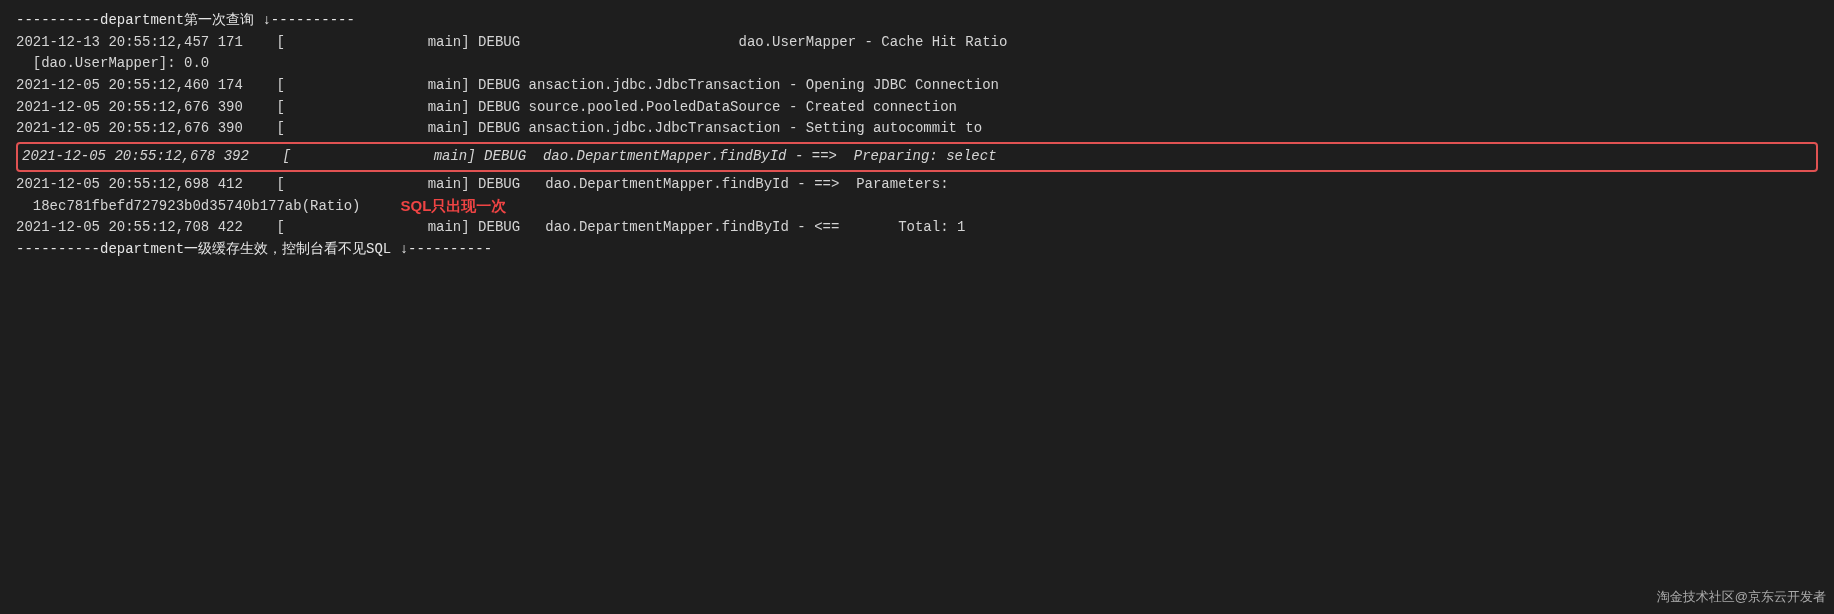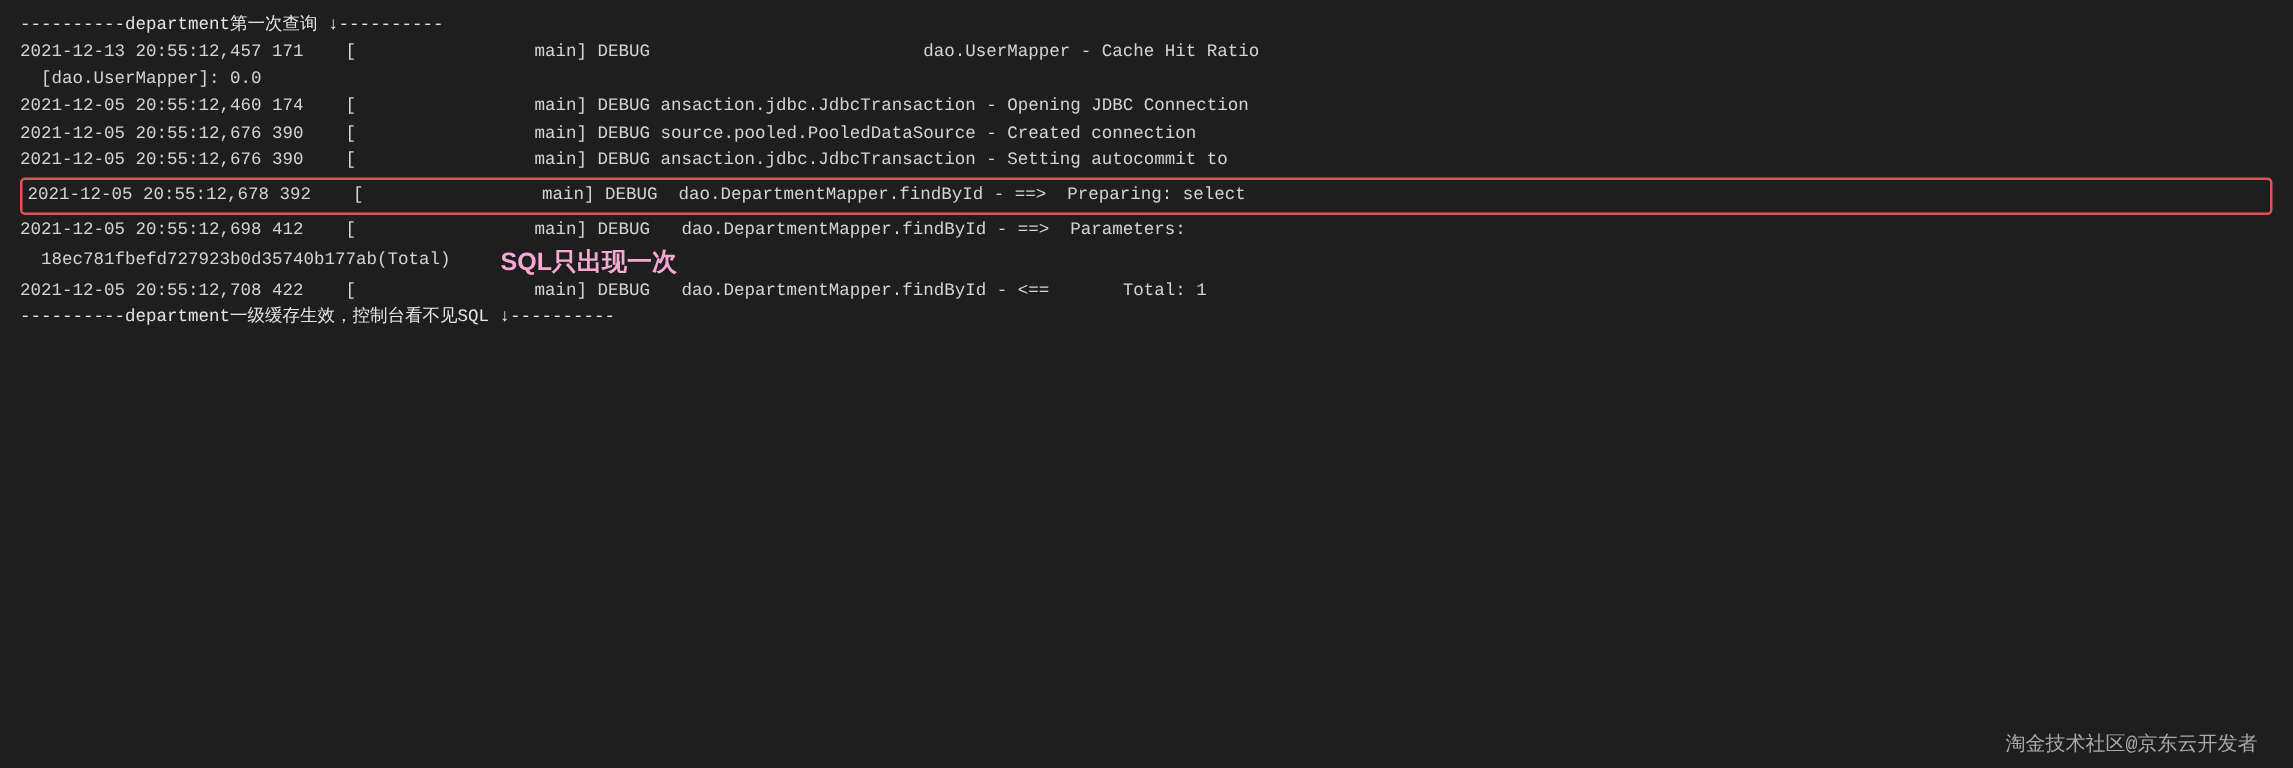--- a/index.html
+++ b/index.html
@@ -31,41 +31,42 @@
 
     .highlighted-box {
       border: 2px solid #e05252;
       border-radius: 4px;
       padding: 2px 4px;
       margin: 2px 0;
     }
 
     .highlighted-box .log-line {
       color: #d4d4d4;
+      font-style: italic;
     }
 
     .sql-annotation {
-      color: #f9a8d4;
+      color: #ef4444;
       font-family: 'Microsoft YaHei', 'SimHei', sans-serif;
-      font-size: 20px;
+      font-size: 15px;
       font-weight: bold;
       white-space: pre;
     }
 
     .separator-line {
       color: #e5e5e5;
     }
 
     .watermark {
       position: fixed;
       bottom: 8px;
-      right: 28px;
+      right: 8px;
       color: #aaa;
-      font-family: Liberation Mono, monospace;
-      font-size: 16px;
+      font-family: Liberation Sans, sans-serif;
+      font-size: 13px;
       white-space: nowrap;
     }
   </style>
 </head>
 <body>
 
 <div class="log-container">
 
   <div class="log-line separator-line">----------department第一次查询 ↓----------</div>
 
@@ -75,21 +76,21 @@
   <div class="log-line">2021-12-05 20:55:12,676 390    [                 main] DEBUG source.pooled.PooledDataSource - Created connection</div>
   <div class="log-line">2021-12-05 20:55:12,676 390    [                 main] DEBUG ansaction.jdbc.JdbcTransaction - Setting autocommit to</div>
 
   <div class="highlighted-box">
     <div class="log-line">2021-12-05 20:55:12,678 392    [                 main] DEBUG  dao.DepartmentMapper.findById - ==&gt;  Preparing: select</div>
   </div>
 
   <div style="position: relative;">
     <div class="log-line">2021-12-05 20:55:12,698 412    [                 main] DEBUG   dao.DepartmentMapper.findById - ==&gt;  Parameters:</div>
     <div style="display: flex; align-items: center; gap: 40px;">
-      <div class="log-line">  18ec781fbefd727923b0d35740b177ab(Total)</div>
+      <div class="log-line">  18ec781fbefd727923b0d35740b177ab(Ratio)</div>
       <div class="sql-annotation">SQL只出现一次</div>
     </div>
   </div>
 
   <div class="log-line">2021-12-05 20:55:12,708 422    [                 main] DEBUG   dao.DepartmentMapper.findById - &lt;==       Total: 1</div>
 
   <div class="log-line separator-line">----------department一级缓存生效，控制台看不见SQL ↓----------</div>
 
 </div>
 

